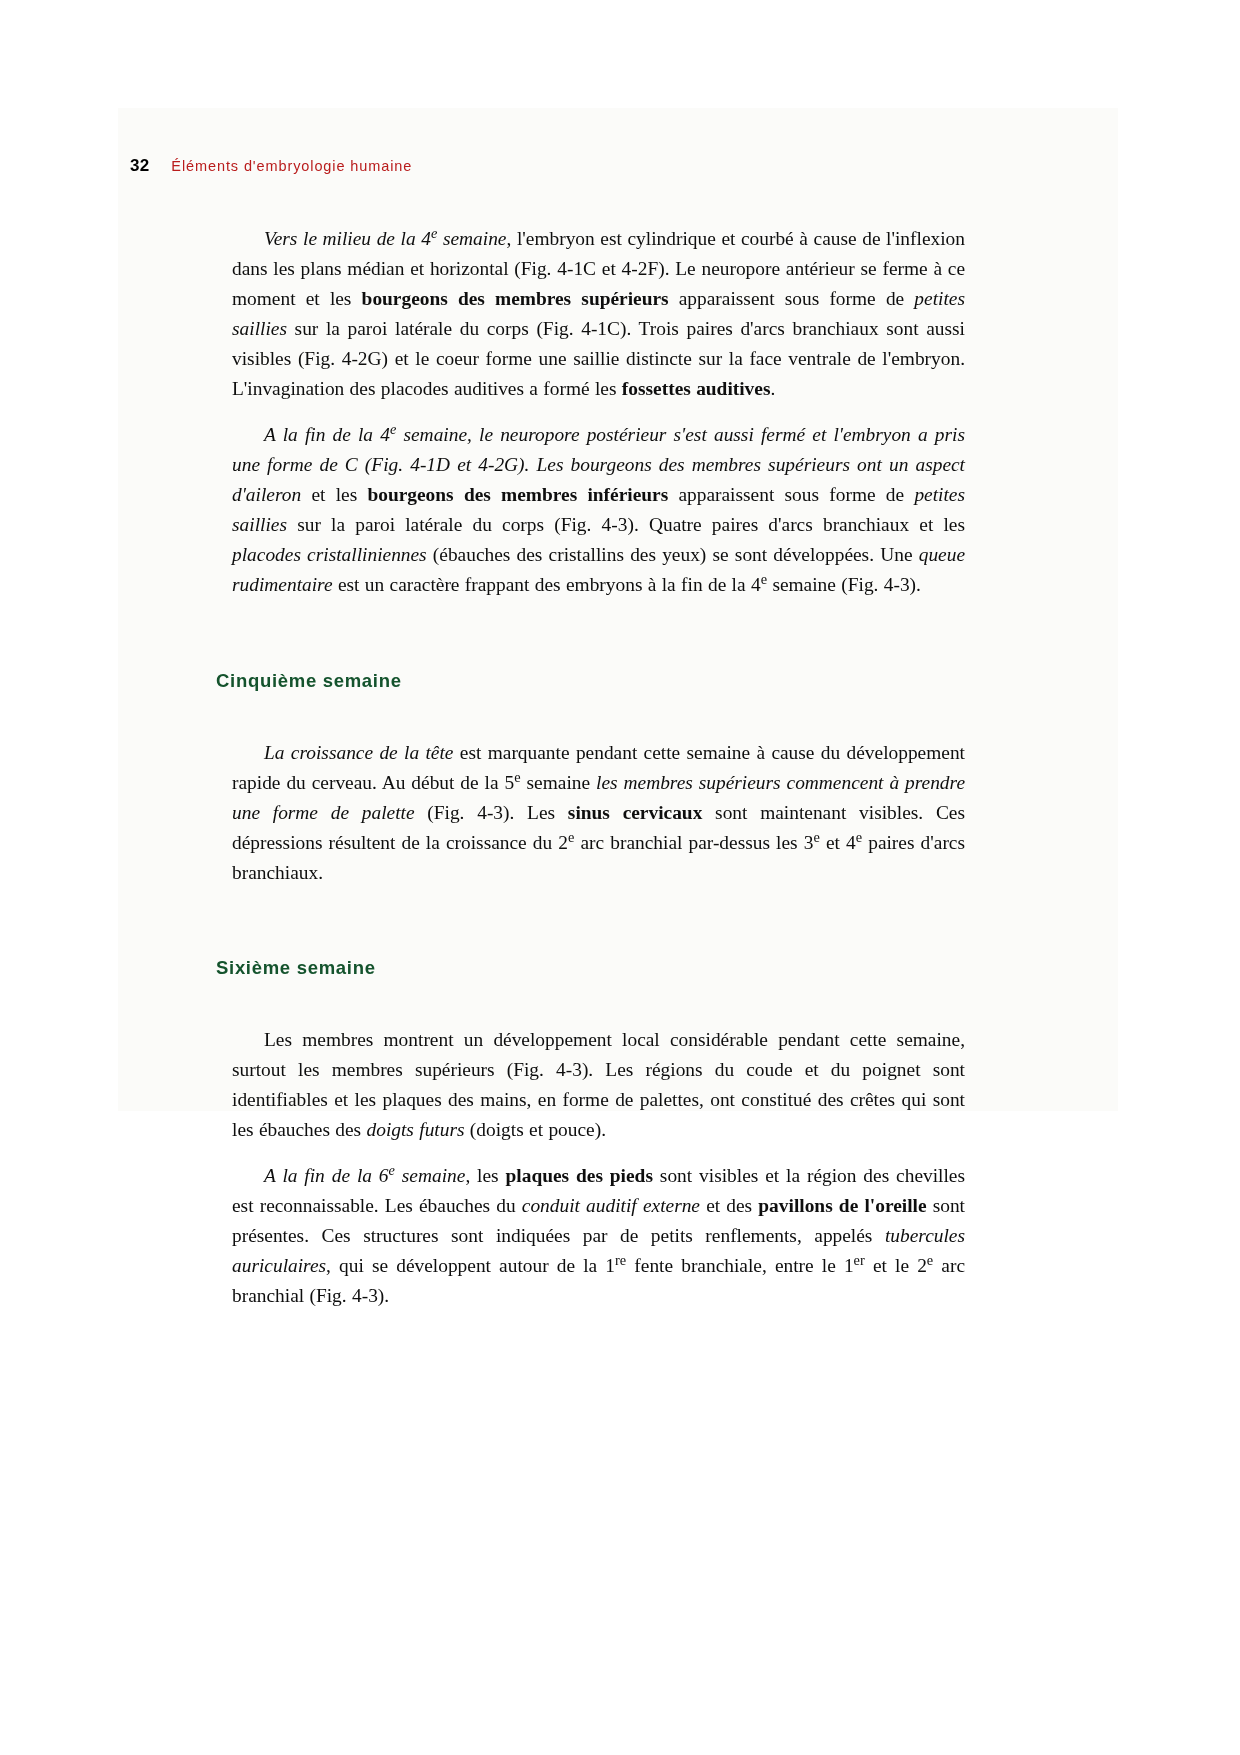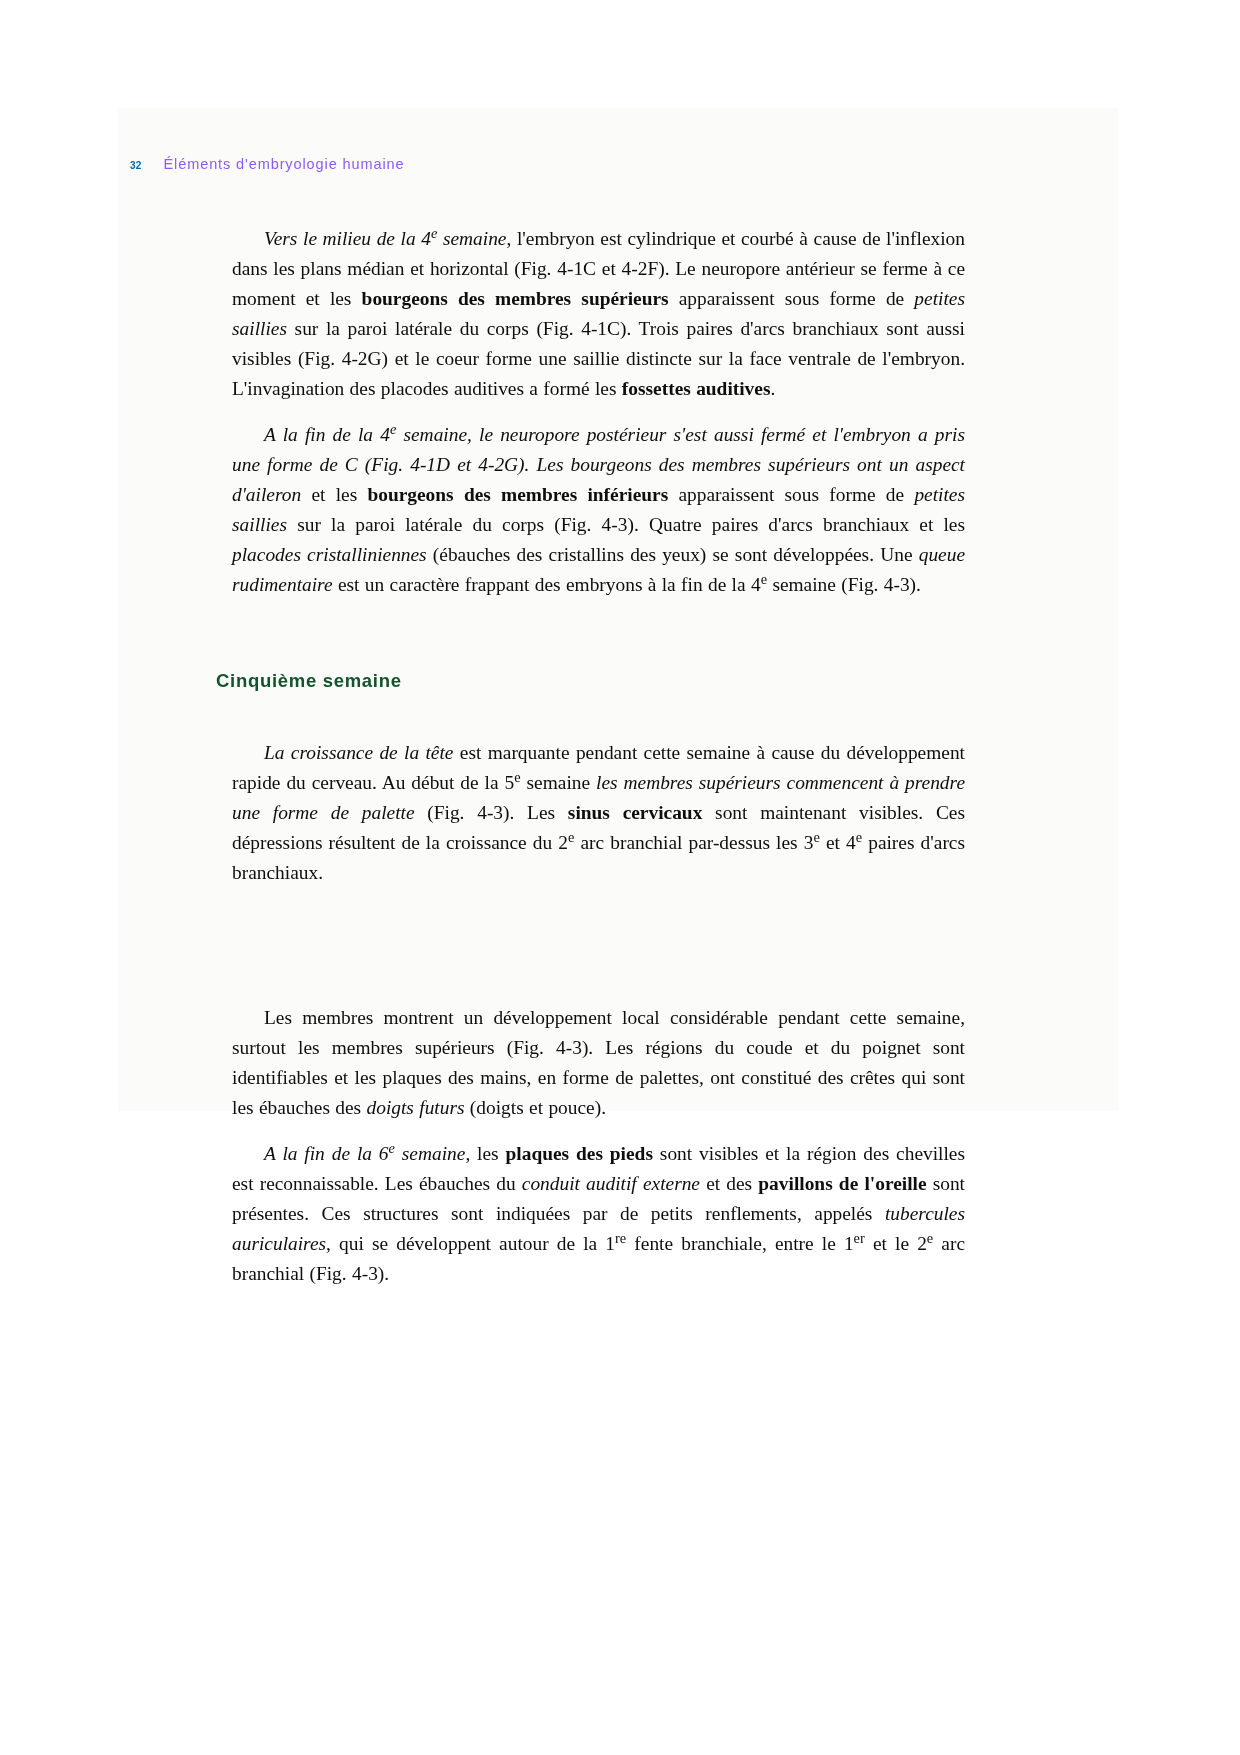--- a/index.html
+++ b/index.html
@@ -32,28 +32,28 @@
     position: absolute;
     left: 12px;
     top: 48px;
     display: flex;
     align-items: baseline;
     gap: 22px;
   }
   .folio {
     font-family: "Liberation Sans", sans-serif;
     font-weight: bold;
-    font-size: 10px;
-    color: #0369a1;
+    font-size: 17px;
+    color: #000000;
     letter-spacing: 0.2px;
   }
   .running-head {
     font-family: "Liberation Sans", sans-serif;
     font-size: 14.5px;
-    color: #8b5cf6;
+    color: #b91c1c;
     letter-spacing: 0.9px;
   }
   .body {
     position: absolute;
     left: 98px;
     top: 100px;
     width: 765px;
   }
   p {
     margin: 16px;
@@ -105,20 +105,21 @@
 
       <p class="indent"><i><span>A la fin de la 4</span><span class="small-caps-sup">e</span><span> semaine, le neuropore postérieur s'est aussi fermé et l'embryon a pris une forme de C (Fig. 4-1D et 4-2G). Les bourgeons des membres supérieurs ont un aspect d'aileron</span></i><span> et les </span><b>bourgeons des membres inférieurs</b><span> apparaissent sous forme de </span><i>petites saillies</i><span> sur la paroi latérale du corps (Fig. 4-3). Quatre paires d'arcs branchiaux et les </span><i>placodes cristalliniennes</i><span> (ébauches des cristallins des yeux) se sont développées. Une </span><i>queue rudimentaire</i><span> est un caractère frappant des embryons à la fin de la 4</span><span class="small-caps-sup">e</span><span> semaine (Fig. 4-3).</span></p>
 
       <div class="sp-before-h2"></div>
       <h2 class="section">Cinquième semaine</h2>
       <div class="sp-after-h2"></div>
 
       <p class="indent"><i>La croissance de la tête</i><span> est marquante pendant cette semaine à cause du développement rapide du cerveau. Au début de la 5</span><span class="small-caps-sup">e</span><span> semaine </span><i>les membres supérieurs commencent à prendre une forme de palette</i><span> (Fig. 4-3). Les </span><b>sinus cervicaux</b><span> sont maintenant visibles. Ces dépressions résultent de la croissance du 2</span><span class="small-caps-sup">e</span><span> arc branchial par-dessus les 3</span><span class="small-caps-sup">e</span><span> et 4</span><span class="small-caps-sup">e</span><span> paires d'arcs branchiaux.</span></p>
 
       <div class="sp-before-h2"></div>
+      <h2 class="section">Sixième semaine</h2>
       <div class="sp-after-h2"></div>
 
       <p class="indent"><span>Les membres montrent un développement local considérable pendant cette semaine, surtout les membres supérieurs (Fig. 4-3). Les régions du coude et du poignet sont identifiables et les plaques des mains, en forme de palettes, ont constitué des crêtes qui sont les ébauches des </span><i>doigts futurs</i><span> (doigts et pouce).</span></p>
 
       <p class="indent"><i><span>A la fin de la 6</span><span class="small-caps-sup">e</span><span> semaine</span></i><span>, les </span><b>plaques des pieds</b><span> sont visibles et la région des chevilles est reconnaissable. Les ébauches du </span><i>conduit auditif externe</i><span> et des </span><b>pavillons de l'oreille</b><span> sont présentes. Ces structures sont indiquées par de petits renflements, appelés </span><i>tubercules auriculaires</i><span>, qui se développent autour de la 1</span><span class="small-caps-sup">re</span><span> fente branchiale, entre le 1</span><span class="small-caps-sup">er</span><span> et le 2</span><span class="small-caps-sup">e</span><span> arc branchial (Fig. 4-3).</span></p>
 
     </div>
   </div>
 </div>
 

